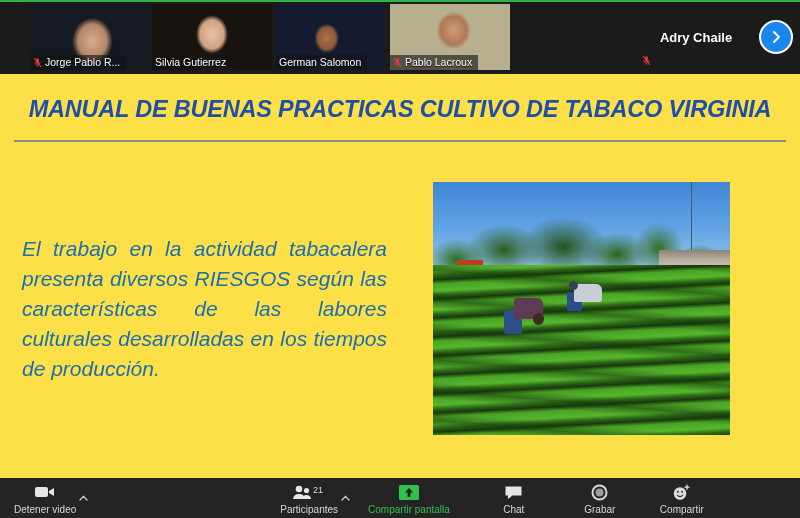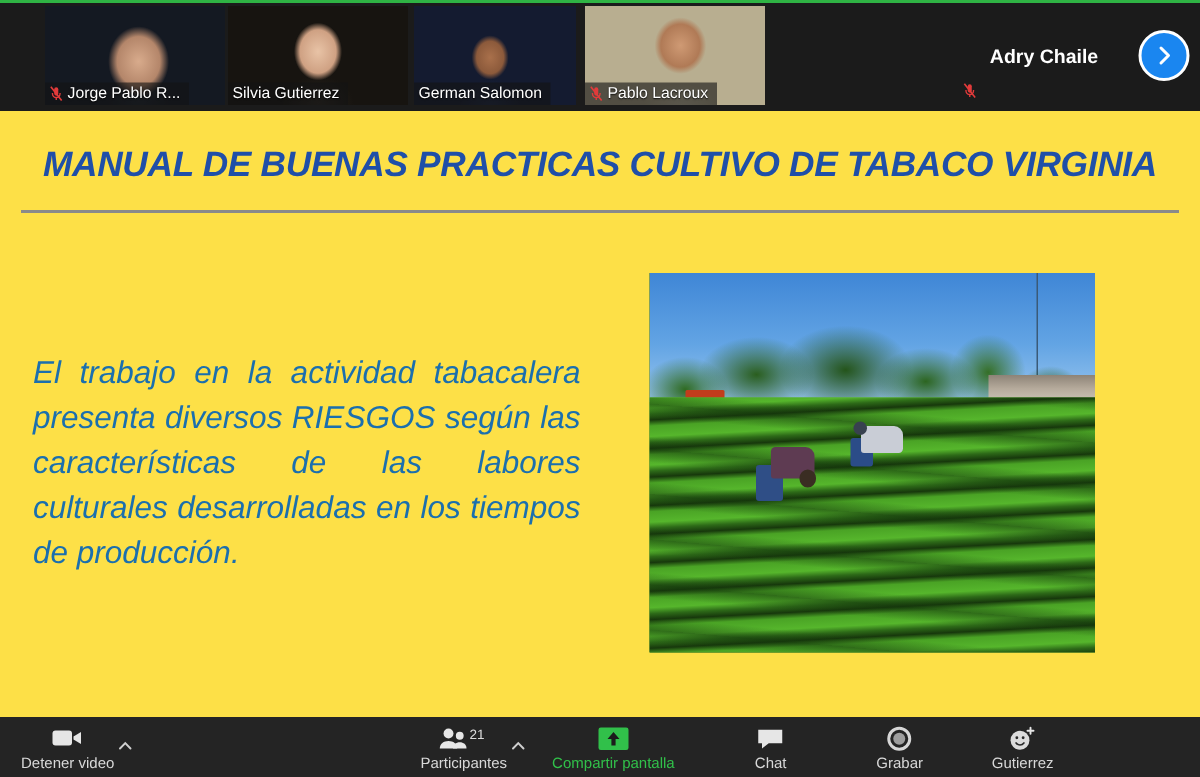--- a/index.html
+++ b/index.html
@@ -350,16 +350,16 @@
     <div class="tb-item" style="margin-left:26px;">
       <div class="tb-icon">
         <svg width="19" height="17" viewBox="0 0 19 17">
           <circle cx="8" cy="9.5" r="6.3" fill="#dcdcdc"></circle>
           <circle cx="5.9" cy="7.8" r="0.95" fill="#2a2a2a"></circle>
           <circle cx="10.1" cy="7.8" r="0.95" fill="#2a2a2a"></circle>
           <path d="M5.4 11.3 a3.2 3.2 0 0 0 5.2 0" stroke="#2a2a2a" stroke-width="1.1" fill="none" stroke-linecap="round"></path>
           <path d="M15 1.2v4 M13 3.2h4" stroke="#e6e6e6" stroke-width="1.3" stroke-linecap="round"></path>
         </svg>
       </div>
-      <div class="tb-label">Gutierrez</div>
+      <div class="tb-label">Compartir</div>
     </div>
   </div>
 </div>
 
 </body></html>

